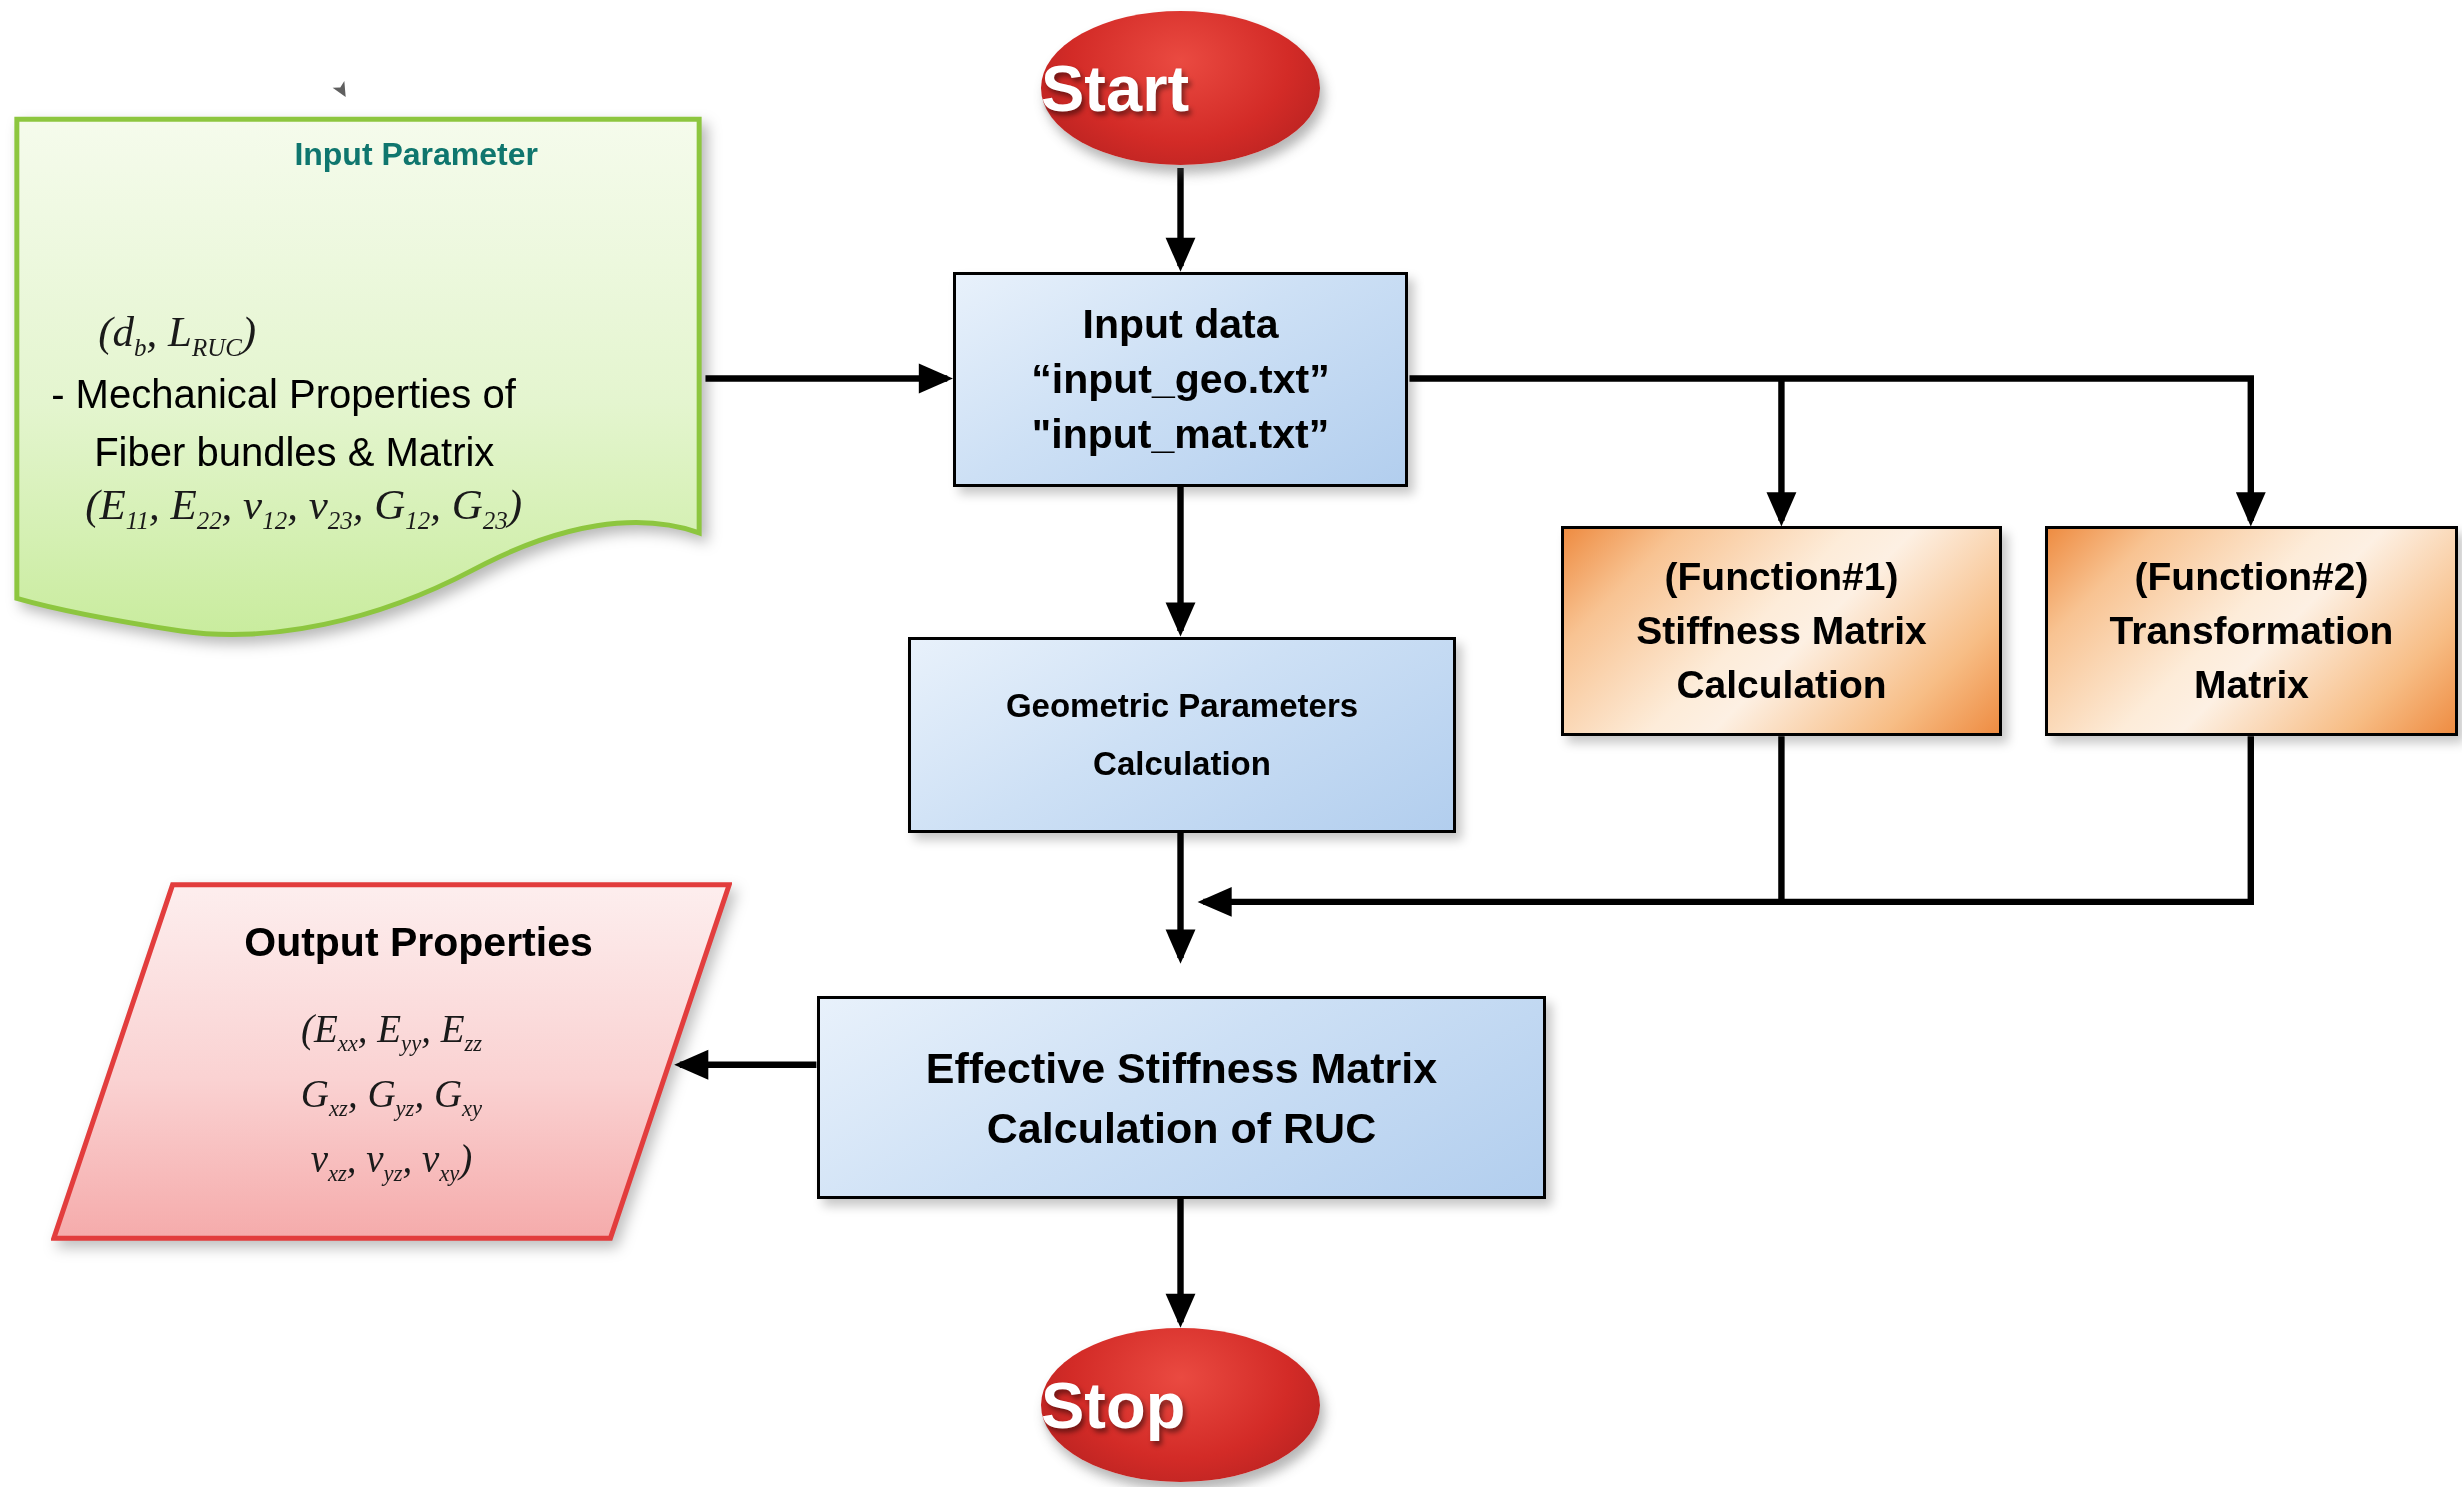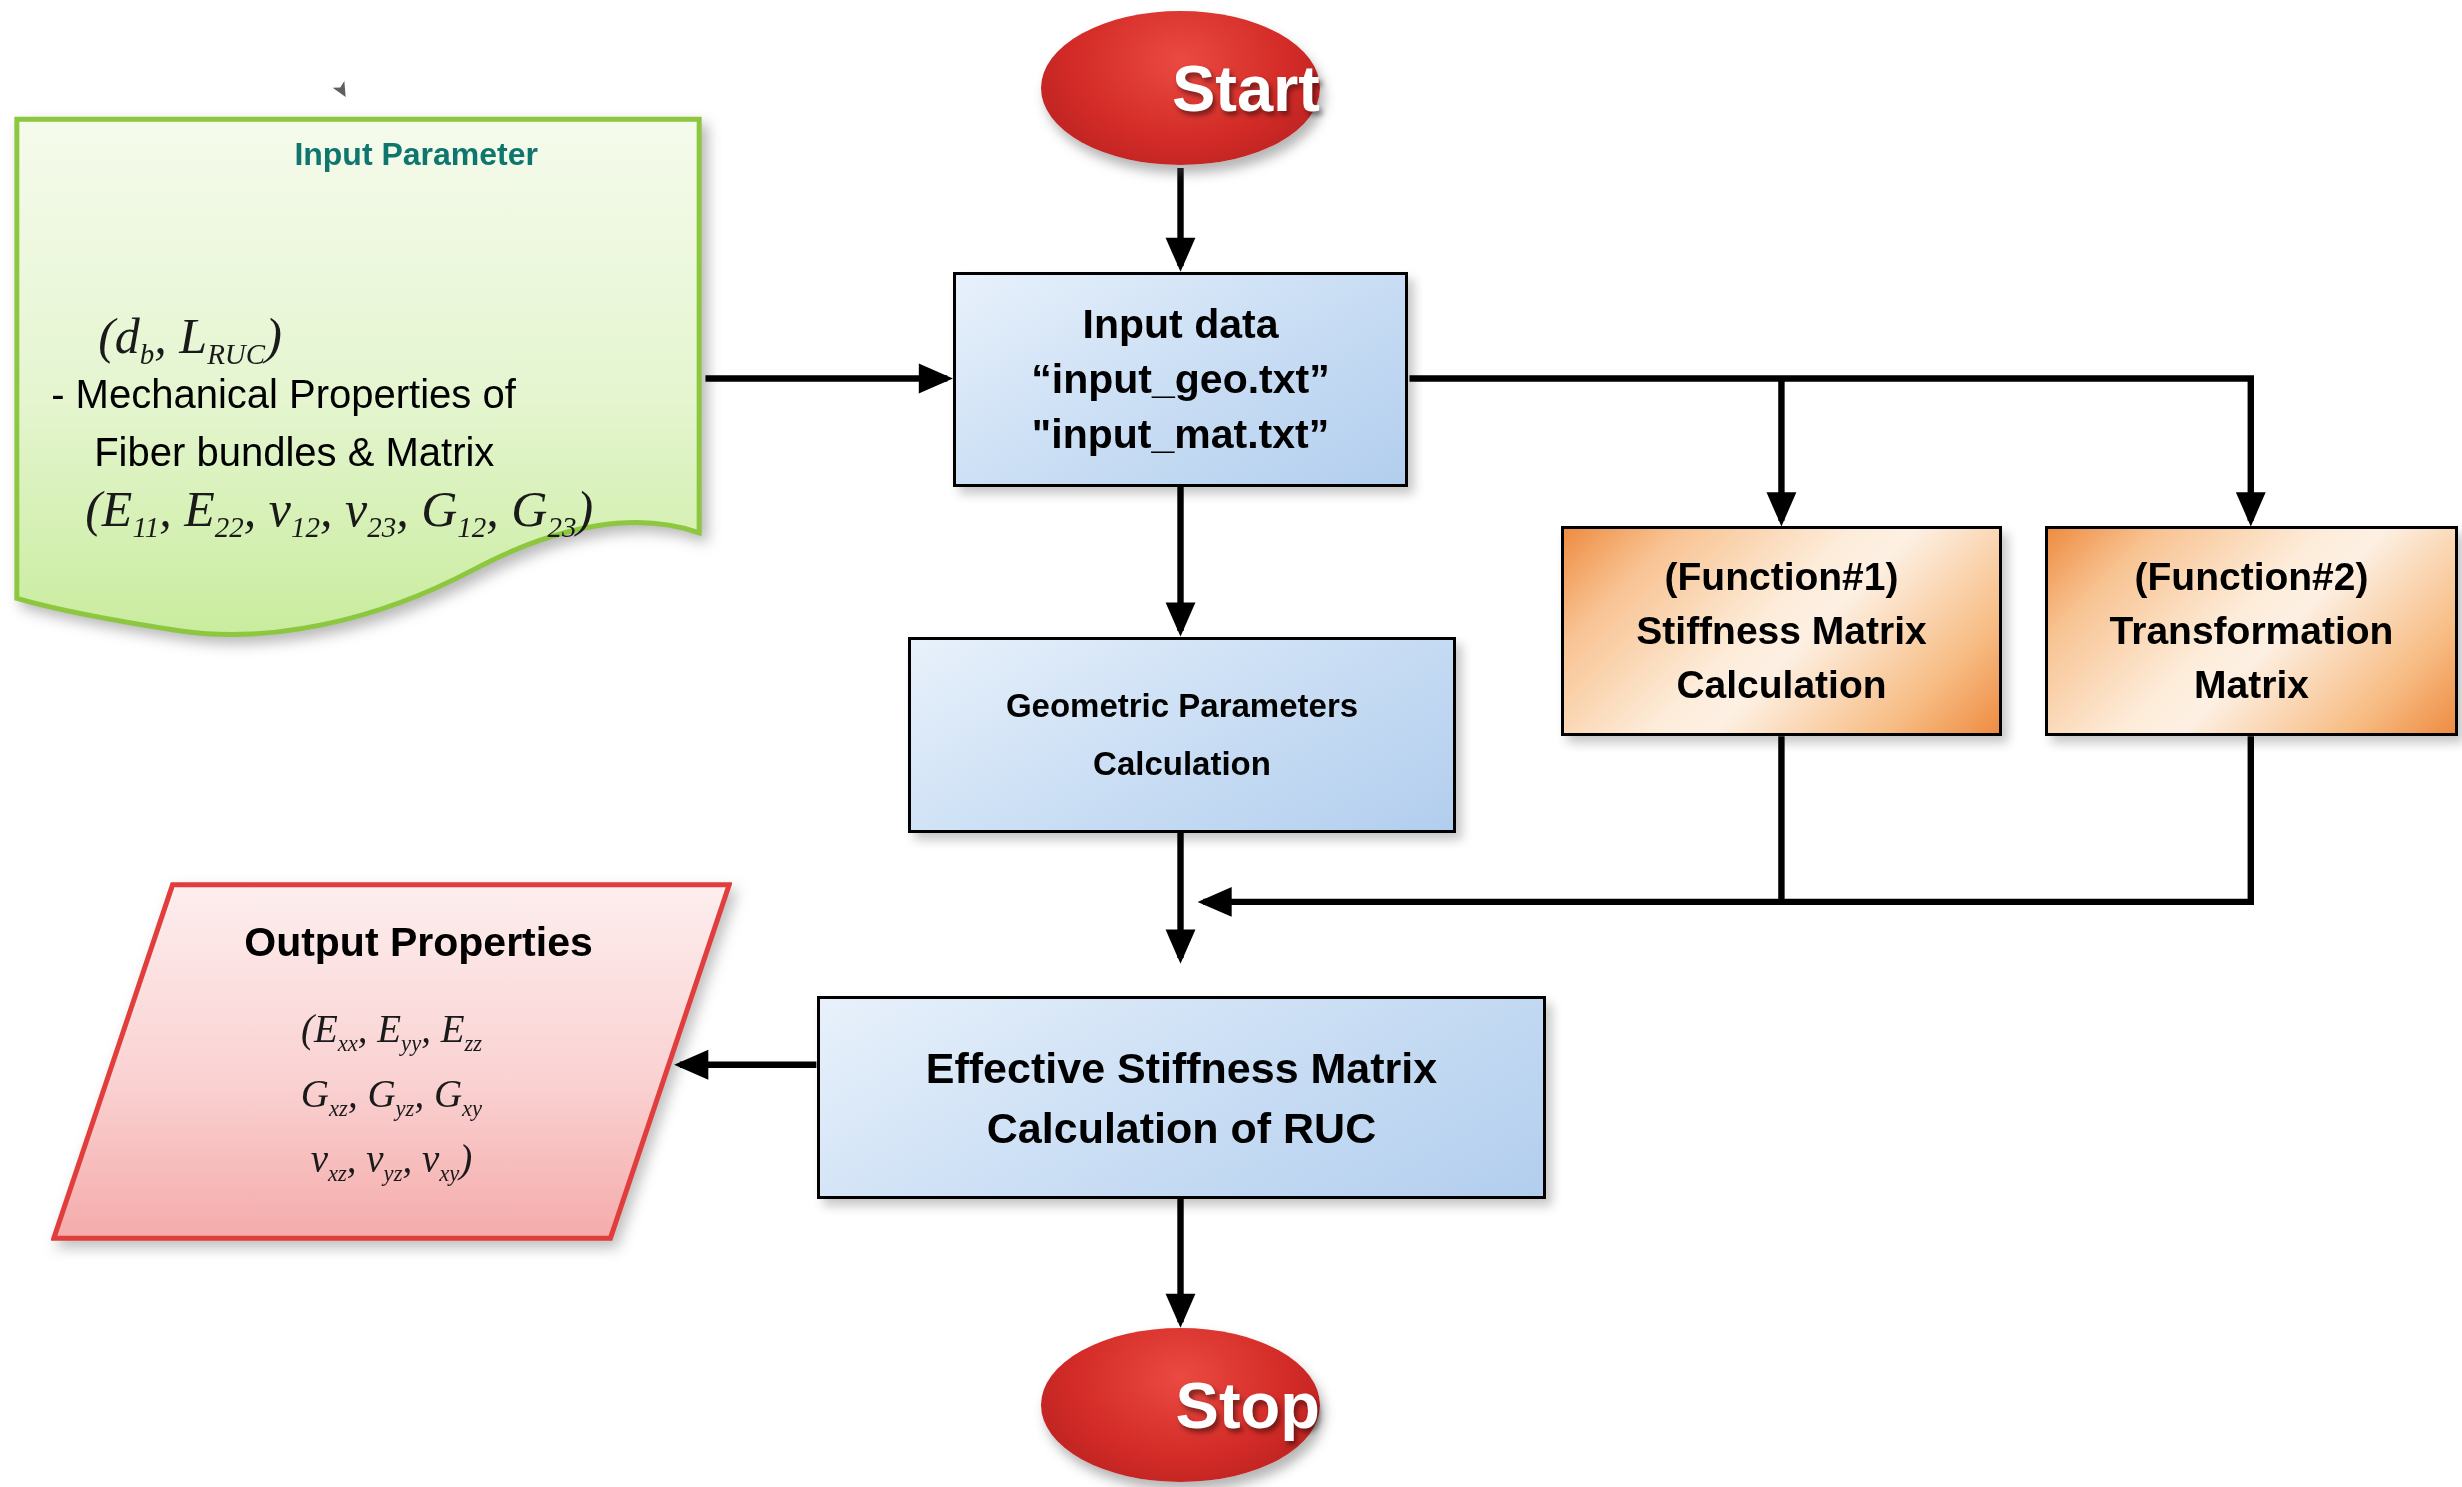--- a/index.html
+++ b/index.html
@@ -14,21 +14,21 @@
   #canvas{
     position:relative; width:2462px; height:1488px; background:#ffffff;
     font-family:"Liberation Sans", sans-serif; overflow:hidden;
   }
   .wires{position:absolute;left:0;top:0;}
   .wire{fill:none;stroke:var(--line-color);stroke-width:9;stroke-linejoin:miter;}
 
   .terminator{
     position:absolute; width:279px; height:154px; border-radius:50%;
     background:radial-gradient(ellipse at 50% 32%, var(--red-center) 0%, var(--red-mid) 55%, var(--red-edge) 100%);
-    display:flex; align-items:center; justify-content:flex-end;
+    display:flex; align-items:center; justify-content:flex-start;
     box-shadow:4.3px 8.5px 11.4px rgba(90,90,90,0.45);
   }
   .terminator .lbl{
     color:#ffffff; font-size:65px; font-weight:bold;
     text-shadow:2.8px 3.6px 5px rgba(0,0,0,0.45);
   }
 
   .box{
     position:absolute; border:3.6px solid #000; box-sizing:border-box;
     display:flex; flex-direction:column; align-items:center; justify-content:center;
@@ -43,21 +43,21 @@
   .func .ln{ font-size:39px; line-height:54px; }
   .geo .ln{ font-size:33px; line-height:58px; }
   .eff .ln{ font-size:43px; line-height:60px; }
 
   
   #note{ position:absolute; left:14.2px; top:116px; width:688px; height:541px; }
   #note svg{ position:absolute; left:0; top:0; filter:drop-shadow(6.4px 7.8px 7.1px rgba(0,0,0,0.28)); }
   #note .note-title{ position:absolute; left:0; top:20px; width:804px; text-align:center;
     font-size:32px; font-weight:bold; color:#0f766e; }
   .note-line{ position:absolute; font-size:40px; color:#000; white-space:nowrap; }
-  .formula{ font-family:"Liberation Serif", serif; font-style:italic; font-size:50px; color:#1a1a1a; white-space:nowrap; }
+  .formula{ font-family:"Liberation Serif", serif; font-style:italic; font-size:43px; color:#1a1a1a; white-space:nowrap; }
   .formula sub{ font-size:0.58em; }
 
   
   #output{ position:absolute; left:51px; top:882px; width:681px; height:359px; }
   #output svg{ position:absolute; left:0; top:0; filter:drop-shadow(5.7px 7.1px 7.1px rgba(0,0,0,0.25)); }
   #output .out-title{ position:absolute; left:27px; top:37px; width:681px; text-align:center;
     font-size:41px; font-weight:bold; color:#000; }
   #output .out-rows{ position:absolute; left:0; top:122px; width:681px; text-align:center; }
   #output .out-rows .formula{ display:block; line-height:50px; font-size:39px; }
 

